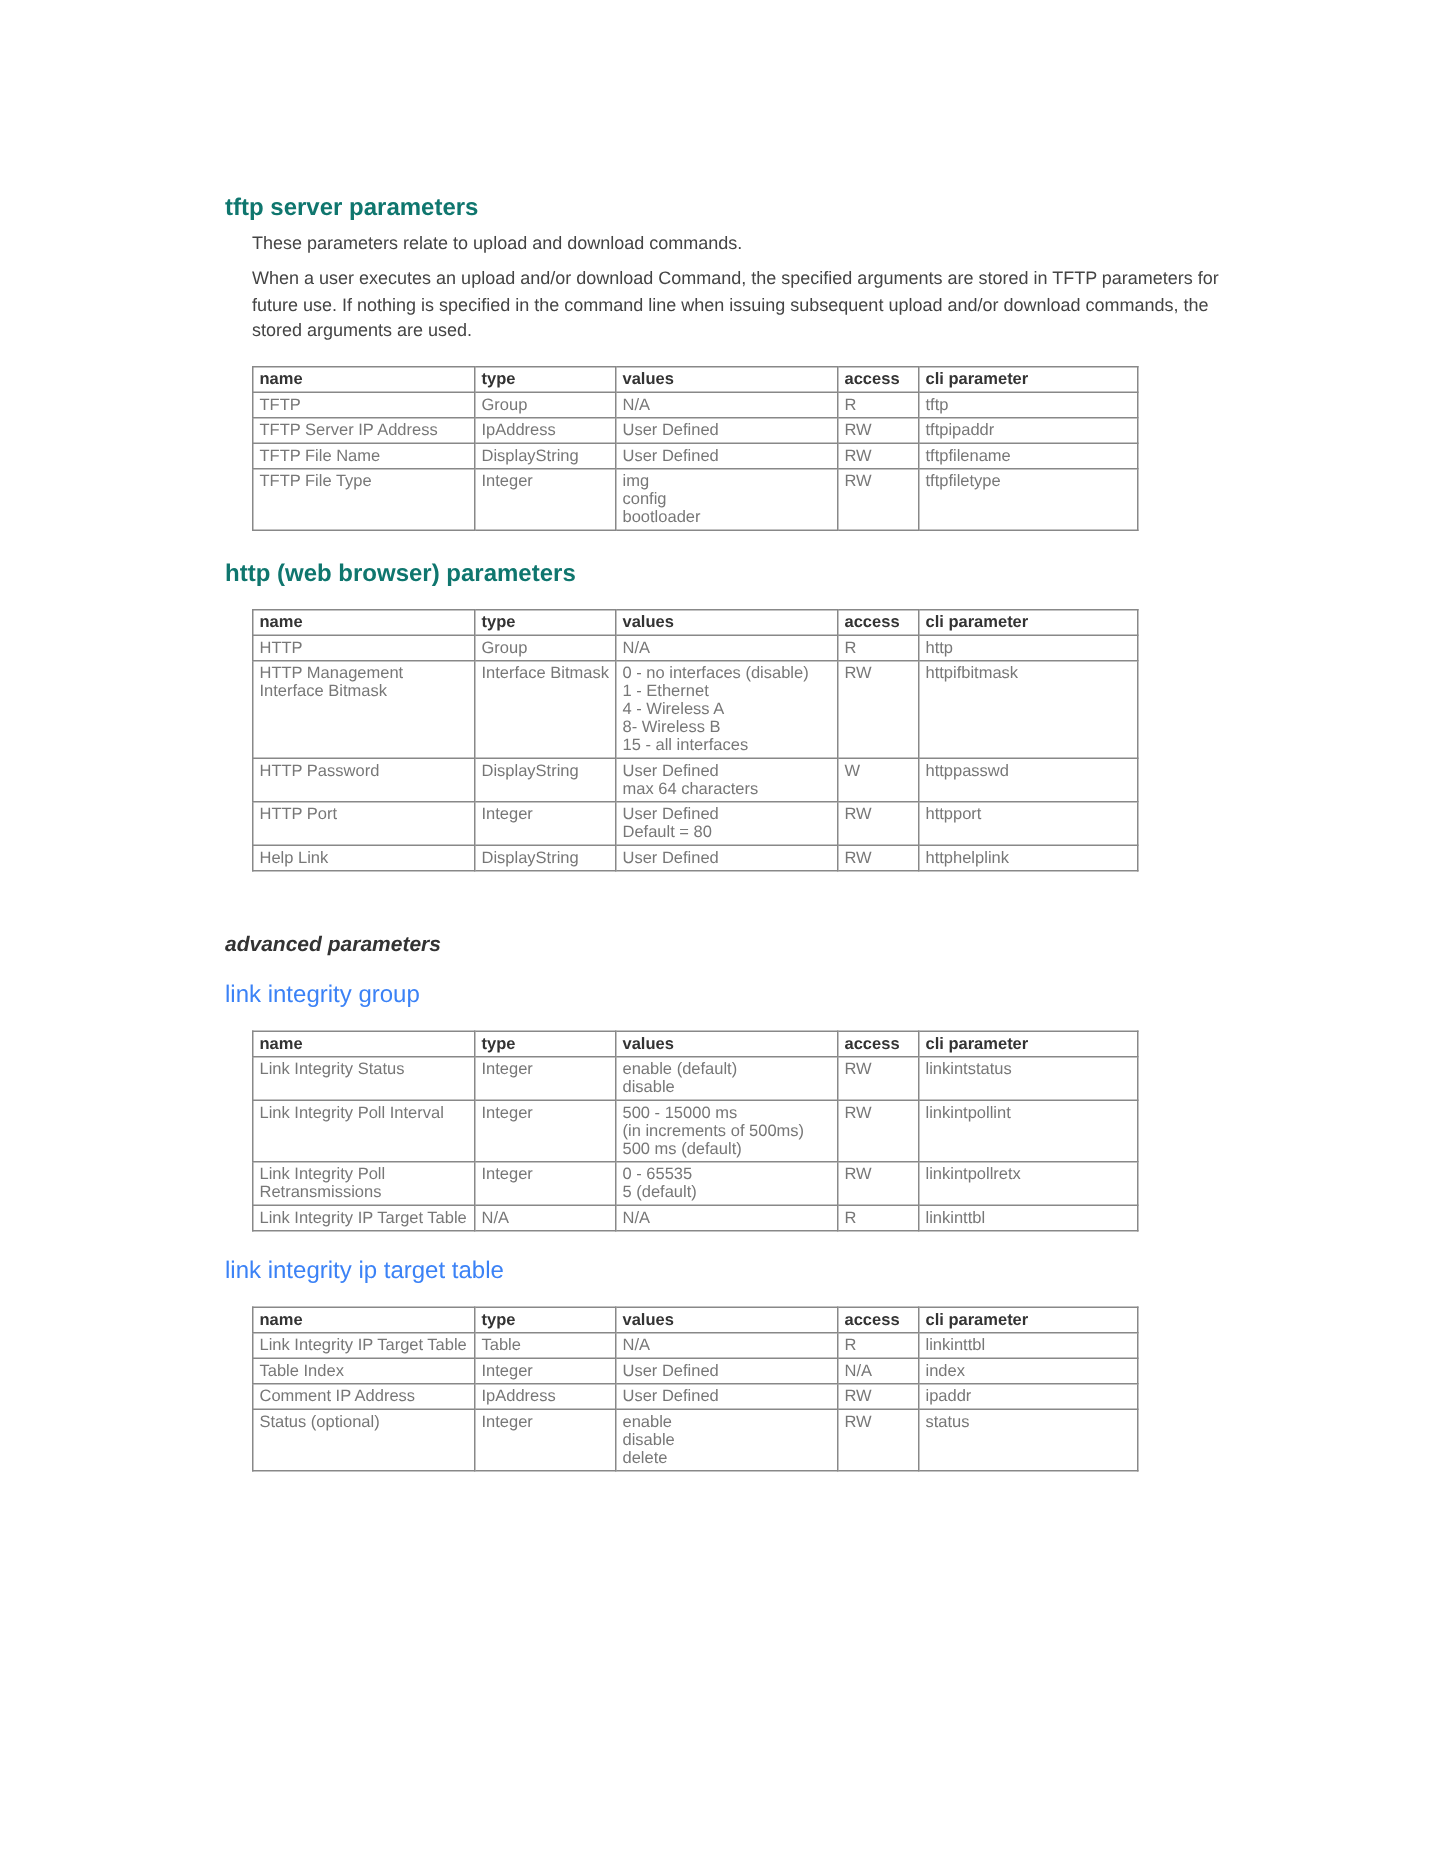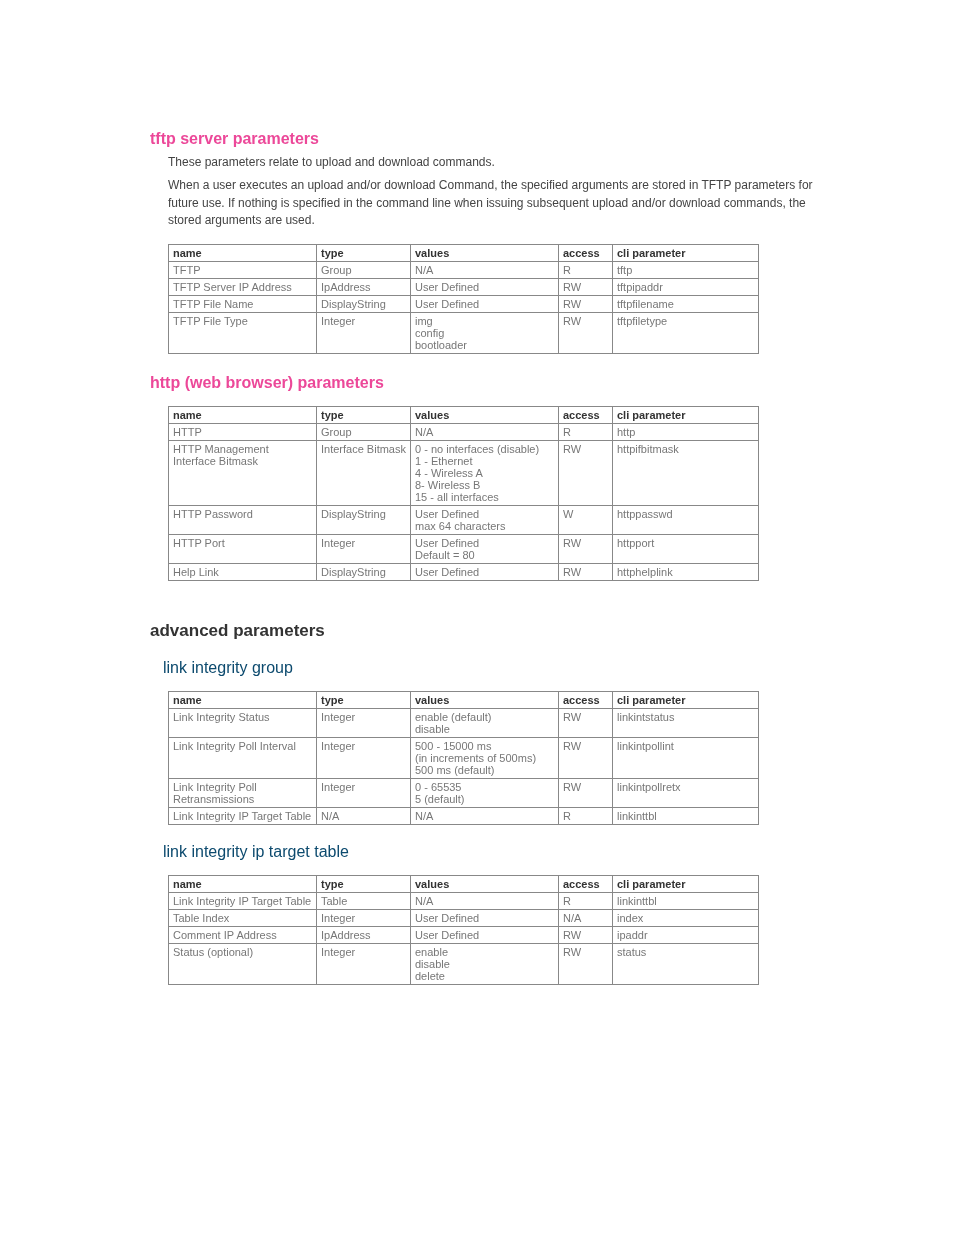--- a/index.html
+++ b/index.html
@@ -8,34 +8,35 @@
     color: #555;
     margin: 0;
     padding: 110px 128px 60px 150px;
     width: 954px;
     box-sizing: border-box;
   }
   h2.section {
     font-family: Arial, Helvetica, sans-serif;
     font-size: 16px;
     font-weight: bold;
-    color: #ec4899;
+    color: #0f766e;
     margin: 20px 0 6px 0;
   }
   h1.major {
-    font-size: 17px;
+    font-size: 14px;
     font-weight: bold;
     color: #333;
     margin: 40px 0 14px 0;
+    font-style: italic;
   }
   h3.sub {
     font-size: 16px;
     font-weight: normal;
-    color: #0c4a6e;
-    margin: 18px 0 12px 13px;
+    color: #3b82f6;
+    margin: 18px 0 12px 0;
   }
   p.body {
     font-size: 12px;
     color: #444;
     line-height: 1.45;
     margin: 5px 0 4px 18px;
   }
   p.body + p.body { margin-top: 6px; }
   table.param {
     border-collapse: collapse;

